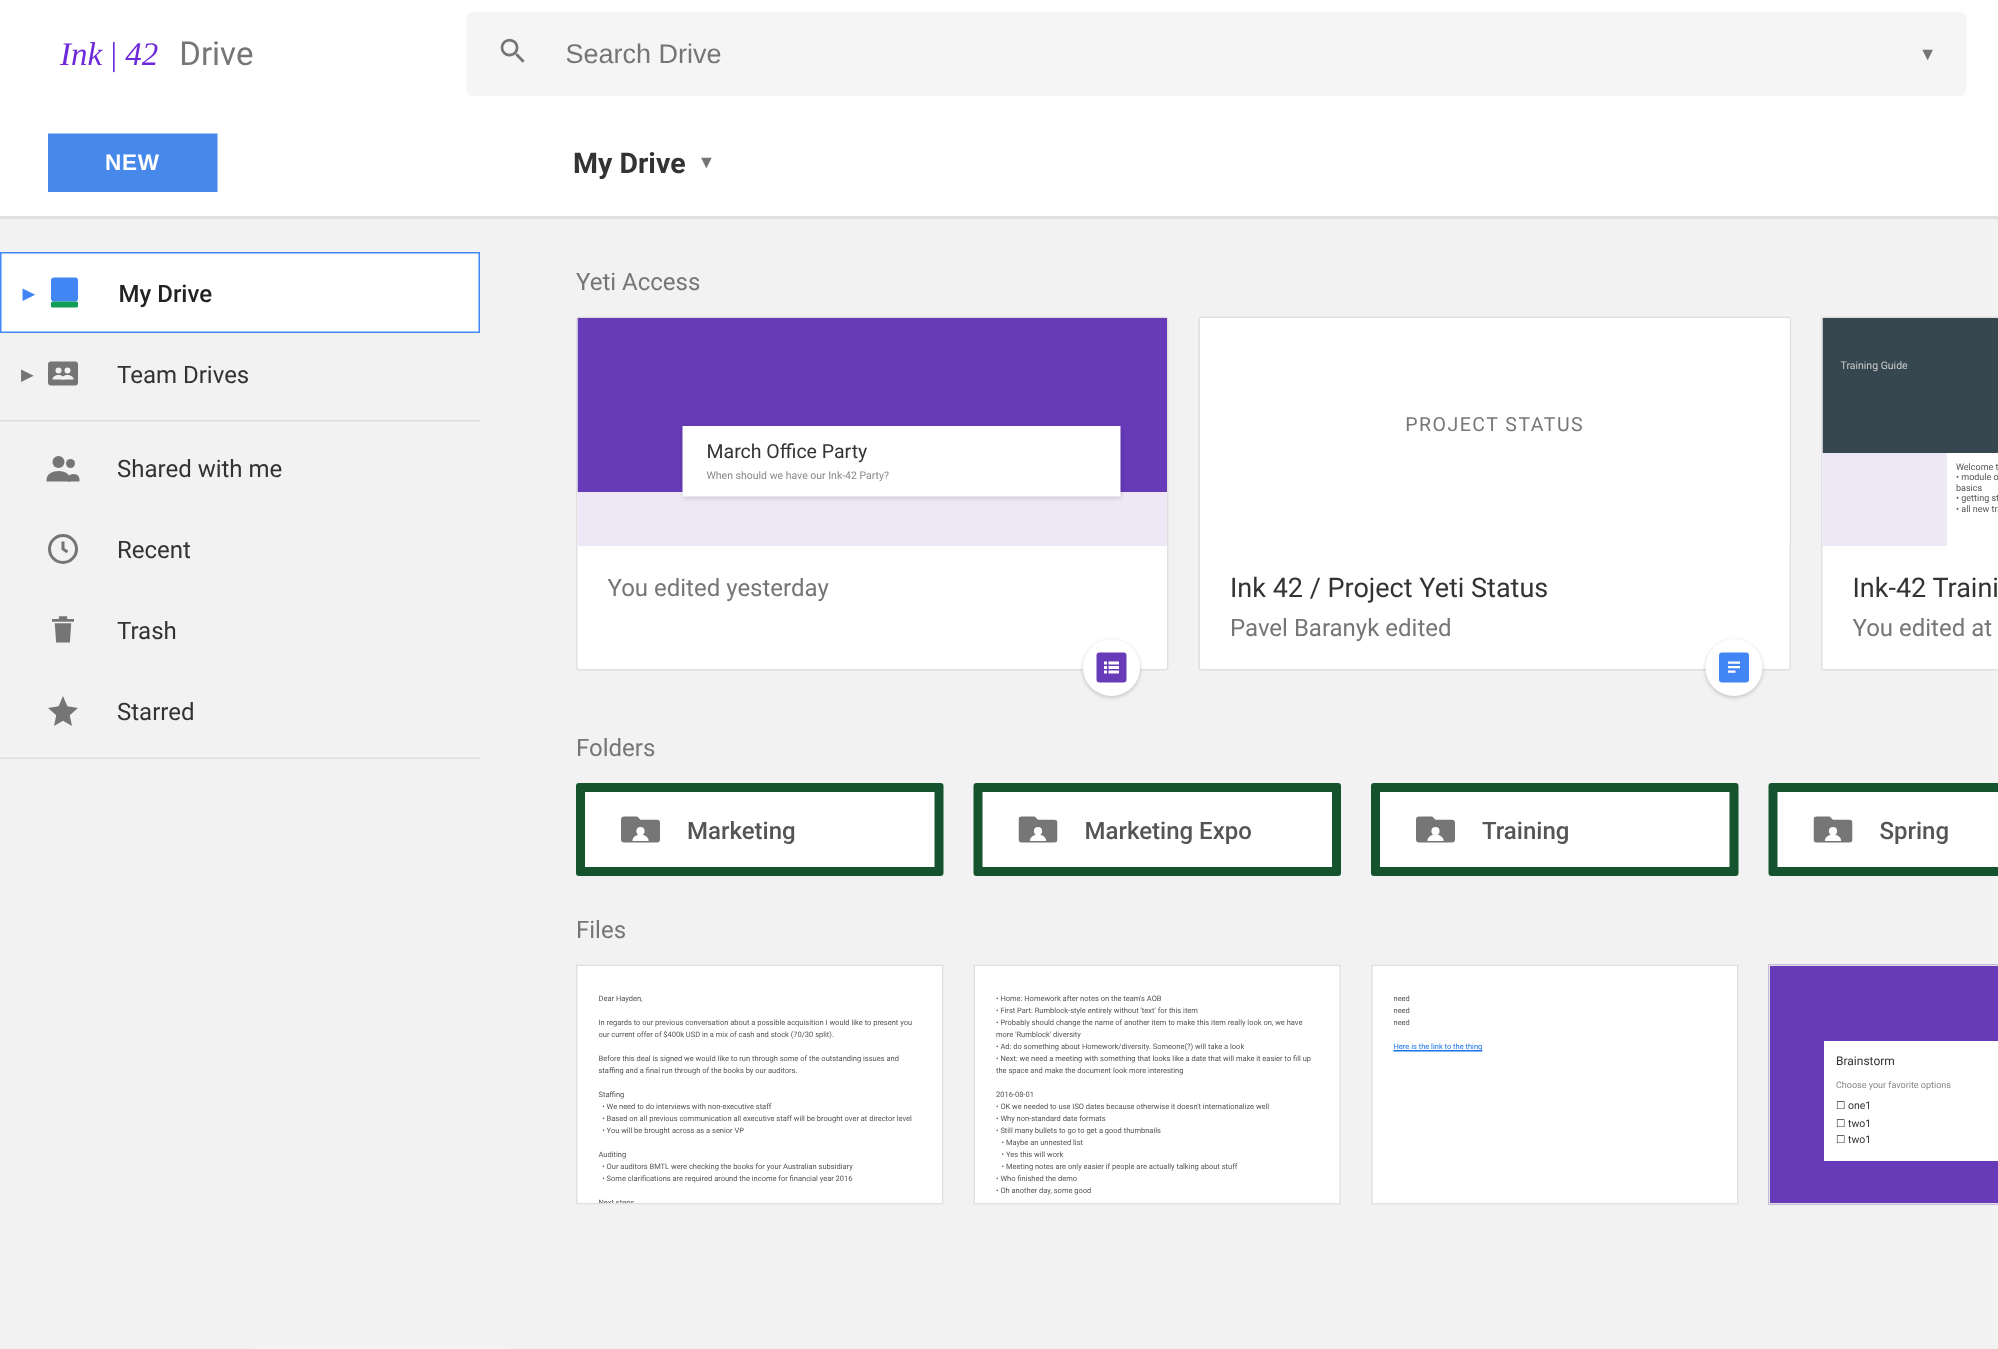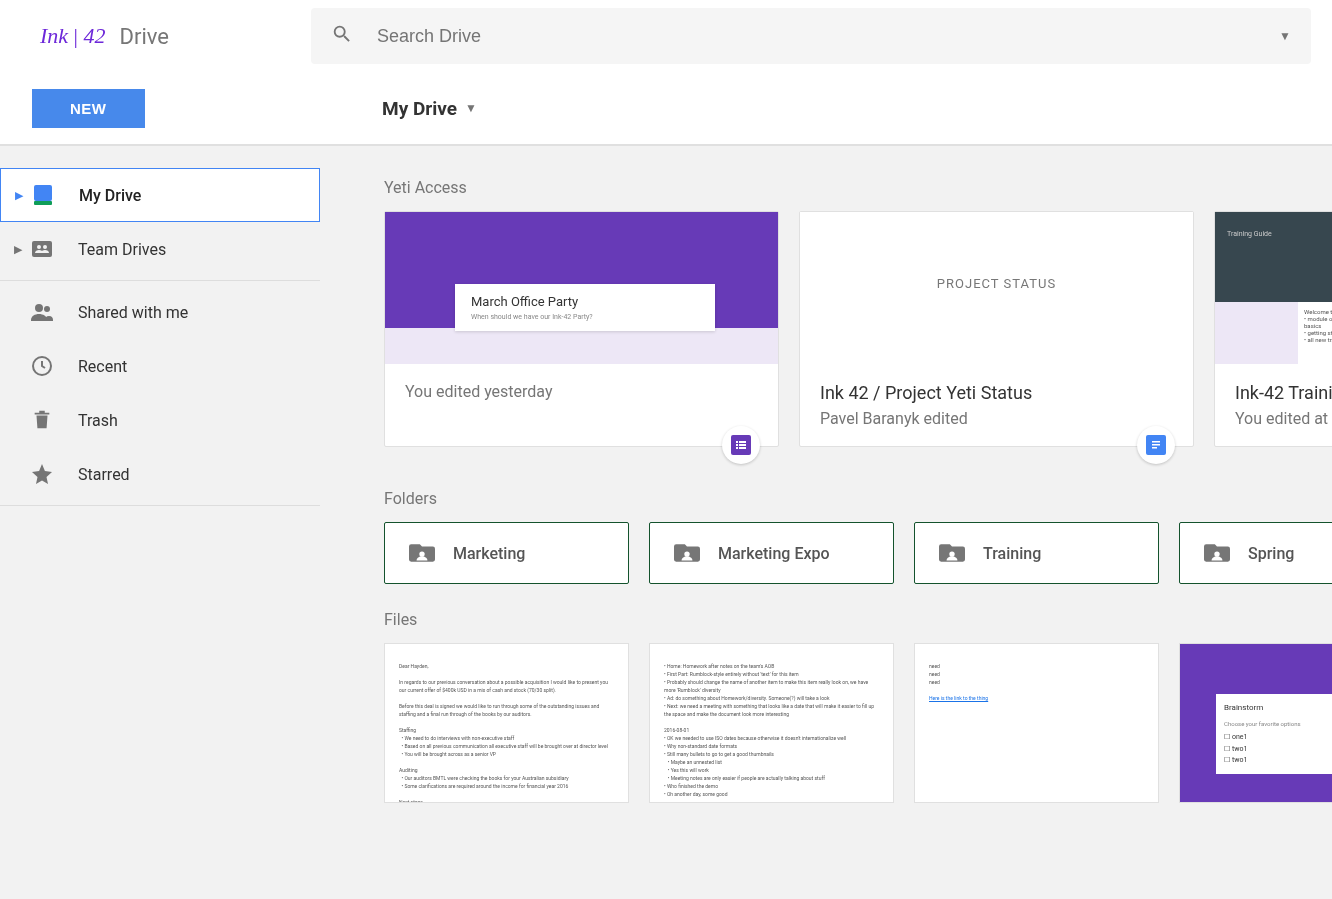--- a/index.html
+++ b/index.html
@@ -42,32 +42,32 @@
   .qa-row { display: flex; gap: 20px; margin-bottom: 42px; }
   .qa-card { width: 395px; flex-shrink: 0; background: #fff; border: 1px solid #e0e0e0; border-radius: 2px; overflow: visible; position: relative; }
   .qa-preview { height: 152px; position: relative; overflow: hidden; }
   .qa-badge { position: absolute; right: 18px; bottom: -18px; width: 38px; height: 38px; background: #fff; border-radius: 50%; box-shadow: 0 1px 3px rgba(0,0,0,0.2); display: flex; align-items: center; justify-content: center; z-index: 5; }
   .qa-info { padding: 18px 20px 18px; }
   .qa-title { font-size: 18px; color: #333; margin-bottom: 6px; }
   .qa-sub { font-size: 16px; color: #767676; }
   
   .prev-purple-top { background: #673ab7; height: 116px; }
   .prev-purple-bot { background: #ede7f6; height: 36px; }
-  .prev-paper { position: absolute; top: 72px; left: 70px; width: 260px; background: #fff; padding: 10px 16px; font-size: 13px; color: #333; box-shadow: 0 1px 3px rgba(0,0,0,0.15); }
+  .prev-paper { position: absolute; top: 72px; left: 70px; width: 292px; background: #fff; padding: 10px 16px; font-size: 13px; color: #333; box-shadow: 0 1px 3px rgba(0,0,0,0.15); }
   .prev-paper .psub { font-size: 7px; color: #888; margin-top: 4px; }
   
   .prev-doc { background: #fff; padding: 22px; height: 152px; }
   .prev-doc .dtitle { text-align: center; font-size: 13px; color: #777; letter-spacing: 1px; margin-top: 42px; }
 
   .prev-dark-top { background: #37474f; height: 90px; }
-  .prev-light-text { position: absolute; top: 18px; left: 12px; font-size: 7px; color: #ccc; }
+  .prev-light-text { position: absolute; top: 28px; left: 12px; font-size: 7px; color: #ccc; }
   .prev-side-panel { position: absolute; right: 0; top: 90px; width: 95px; background: #fff; height: 62px; padding: 6px; font-size: 6px; color: #555; }
   
   .folder-row { display: flex; gap: 20px; margin-bottom: 26px; }
-  .folder-card { width: 245px; flex-shrink: 0; background: #fff; border: 1px solid #14532d; border-radius: 2px; height: 62px; display: flex; align-items: center; padding: 0 24px; cursor: pointer; font-size: 16px; color: #555; font-weight: 500; gap: 18px; }
+  .folder-card { width: 245px; flex-shrink: 0; background: #fff; border: 6px solid #14532d; border-radius: 2px; height: 62px; display: flex; align-items: center; padding: 0 24px; cursor: pointer; font-size: 16px; color: #555; font-weight: 500; gap: 18px; }
   .folder-icon { width: 26px; height: 22px; position: relative; }
   .folder-icon svg { fill: #767676; }
   
   .files-row { display: flex; gap: 20px; }
   .file-card { width: 245px; flex-shrink: 0; background: #fff; border: 1px solid #e0e0e0; height: 160px; padding: 18px 14px; font-size: 5px; color: #555; line-height: 1.6; overflow: hidden; }
   .file-card.purple { background: #673ab7; position: relative; padding: 0; }
   .file-card.purple .inner-panel { position: absolute; right: 12px; top: 50px; width: 130px; background: #fff; padding: 8px; font-size: 8px; color: #333; }
 
   .forms-badge { width: 20px; height: 20px; background: #673ab7; border-radius: 2px; display: flex; align-items: center; justify-content: center; }
   .docs-badge { width: 20px; height: 20px; background: #4285f4; border-radius: 2px; display: flex; align-items: center; justify-content: center; }

